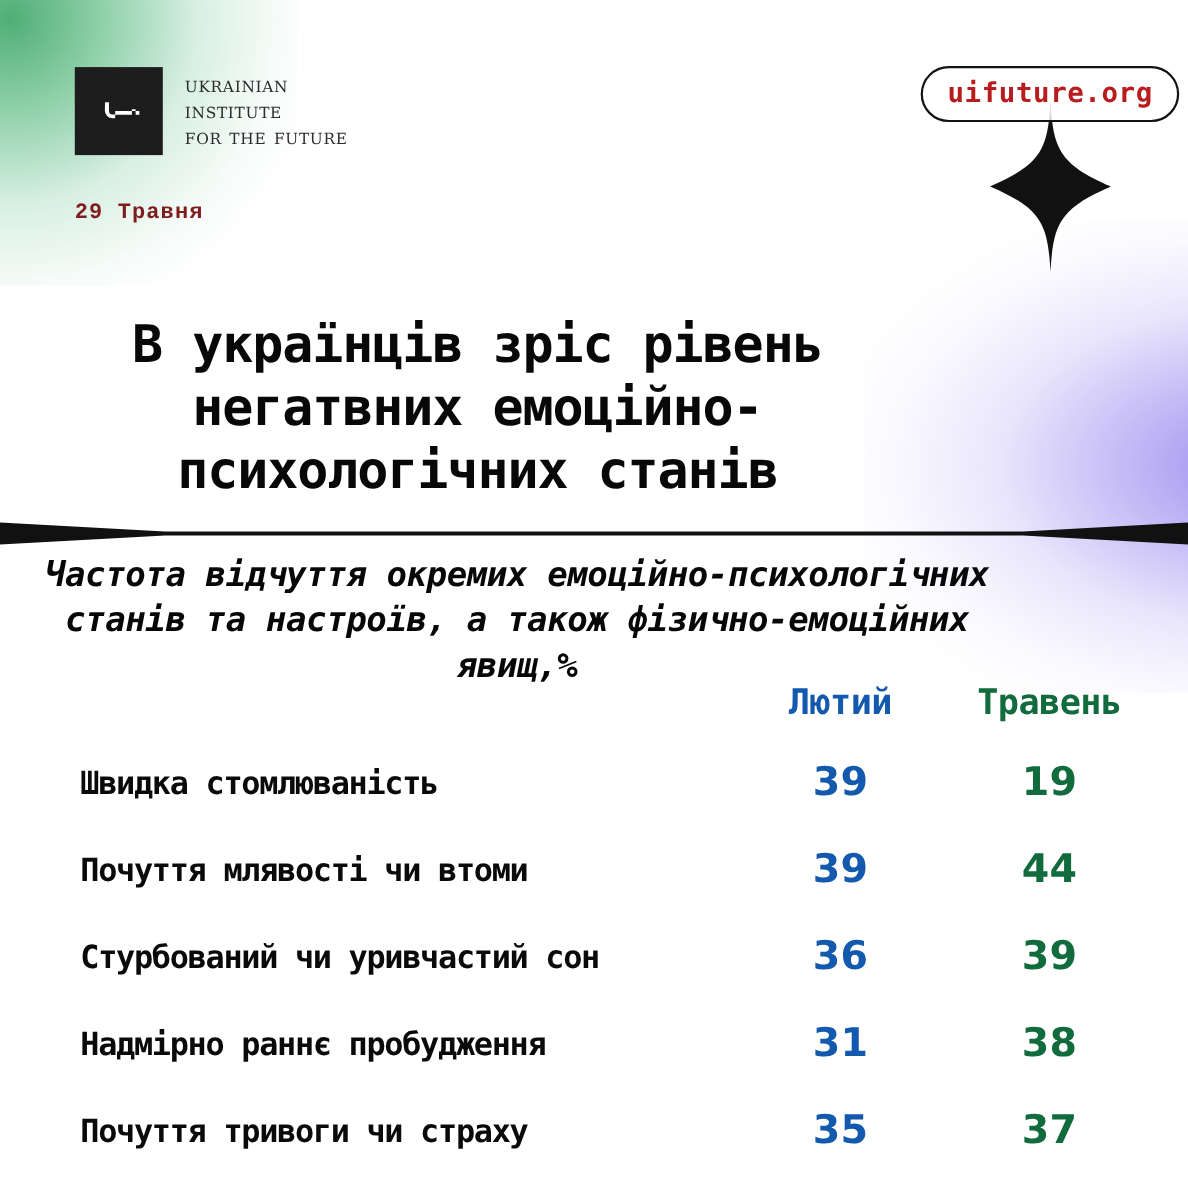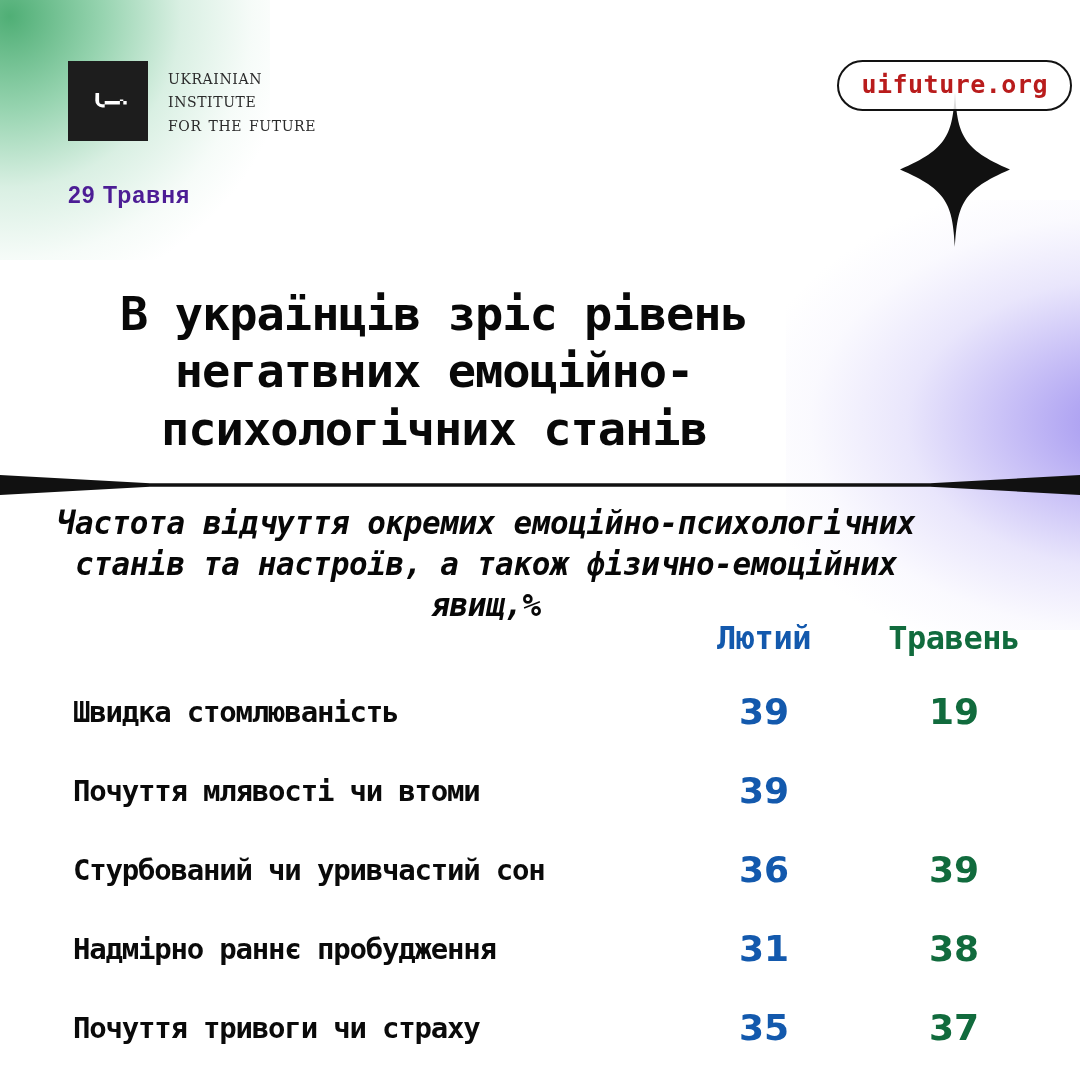--- a/index.html
+++ b/index.html
@@ -78,25 +78,25 @@
     font-variant: small-caps;
     text-transform: lowercase;
   }
   #logo-wordmark div::first-letter { font-size: 20px; }
 
   
   #date-label {
     position: absolute;
     left: 68px;
     top: 182px;
-    font-family: Liberation Sans, sans-serif;
-    font-weight: bold;
-    font-size: 23px;
+    font-family: Liberation Mono, monospace;
+    font-weight: bold;
+    font-size: 20px;
     letter-spacing: 1px;
-    color: #4c1d95;
+    color: #7f1d1d;
   }
 
   
   #url-pill {
     position: absolute;
     right: 44px;
     top: 60px;
     border: 2px solid #121212;
     border-radius: 30px;
     padding: 8px 22px 10px 22px;
@@ -154,21 +154,20 @@
     text-align: center;
     font-family: "DejaVu Sans Mono", monospace;
     font-style: italic;
     font-weight: bold;
     font-size: 31px;
     line-height: 1.32;
     letter-spacing: -0.4px;
     color: #070707;
     padding: 0 4px;
     box-sizing: border-box;
-    margin-left: 16px;
   }
 
   
   #table {
     position: absolute;
     left: 0;
     top: 604px;
     width: 1080px;
   }
   .trow {
@@ -252,20 +251,21 @@
 
     <div class="trow">
       <div class="c-label">Швидка стомлюваність</div>
       <div class="c-num c-feb">39</div>
       <div class="c-num c-may">19</div>
     </div>
 
     <div class="trow">
       <div class="c-label">Почуття млявості чи втоми</div>
       <div class="c-num c-feb">39</div>
+      <div class="c-num c-may">44</div>
     </div>
 
     <div class="trow">
       <div class="c-label">Стурбований чи уривчастий сон</div>
       <div class="c-num c-feb">36</div>
       <div class="c-num c-may">39</div>
     </div>
 
     <div class="trow">
       <div class="c-label">Надмірно раннє пробудження</div>

